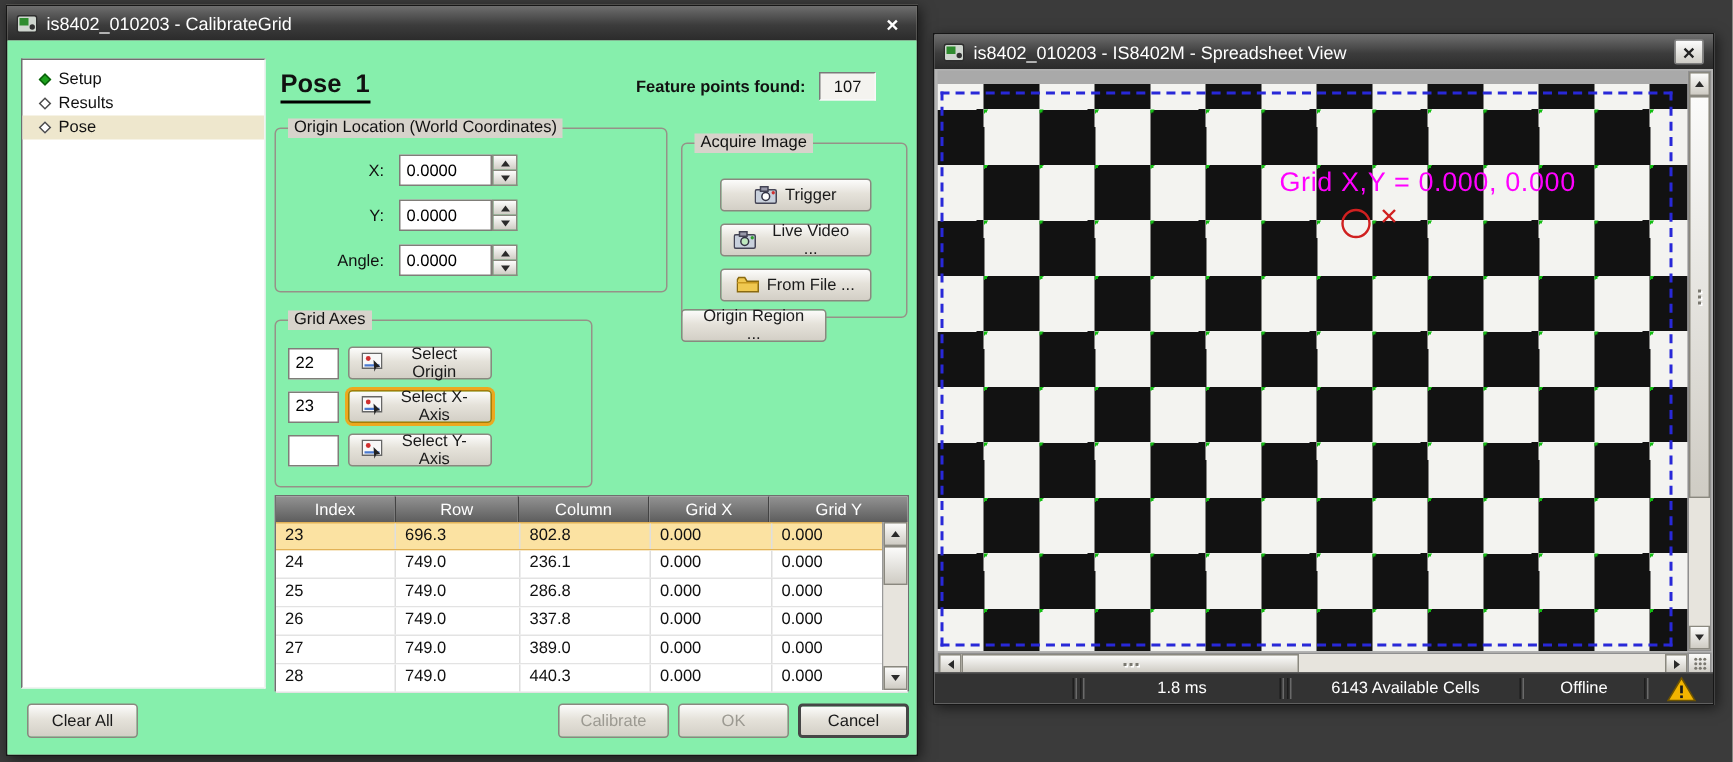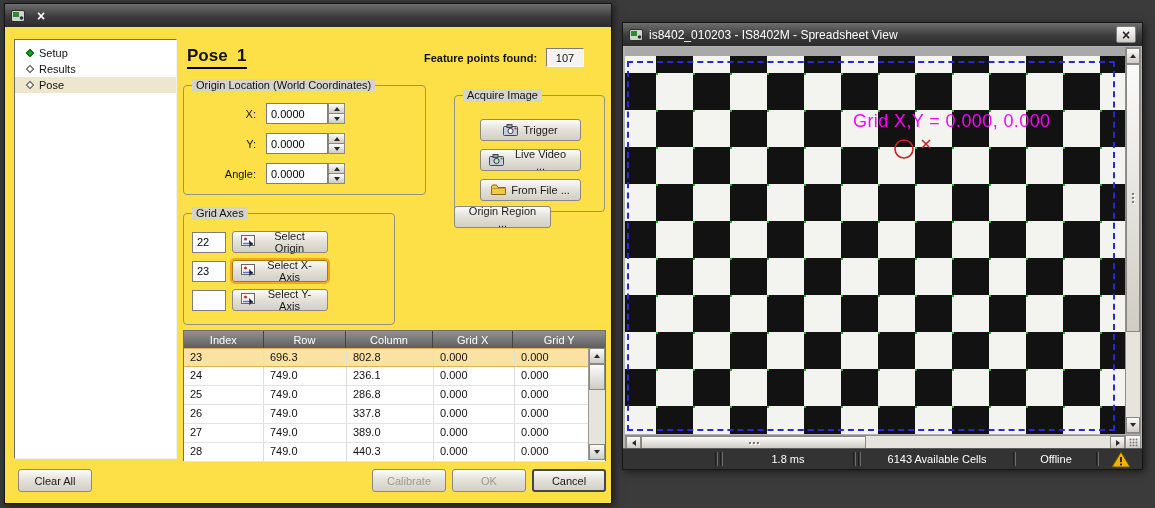--- a/index.html
+++ b/index.html
@@ -18,42 +18,42 @@
     color:#fff; display:flex; align-items:center; gap:6px; padding:0 6px; font-size:12px;
   }
   .titlebar .title { flex:1; white-space:nowrap; overflow:hidden; }
   .close-btn { width:20px; height:17px; display:flex; align-items:center; justify-content:center;
     color:#fff; font-size:14px; font-weight:bold; line-height:1; }
   .close-btn.light { background:linear-gradient(#fdfdfd,#cfcdc6); color:#222; border:1px solid #7e7e7e; border-radius:2px; }
   .icon-wrap { display:inline-flex; align-items:center; }
 
   
   .win-cal { left:4px; top:3px; width:608px; height:501px; background:#d7d3cb; }
-  .cal-body { position:absolute; left:0; top:23px; right:0; bottom:0; background:#fde047; }
+  .cal-body { position:absolute; left:0; top:23px; right:0; bottom:0; background:#86efac; }
 
   .tree { position:absolute; left:9px; top:12px; width:163px; height:420px; background:#fff;
     border:1px solid #828282; border-color:#6f6f6f #f2f2f2 #f2f2f2 #6f6f6f; padding-top:5px; }
   .tree-item { display:flex; align-items:center; gap:6px; padding:2px 4px 2px 12px; }
   .tree-item.selected { background:#eee7cd; }
   .diamond { width:6px; height:6px; transform:rotate(45deg); display:inline-block; flex:0 0 auto; }
   .diamond.filled { background:#1ca21c; border:1px solid #0b5c0b; }
   .diamond.hollow { background:#fff; border:1px solid #4c4c4c; }
 
   .pose-heading { position:absolute; left:182px; top:19px; font-size:17px; font-weight:bold;
     border-bottom:2px solid #000; padding-bottom:1px; white-space:pre; }
 
   .feature-points { position:absolute; left:419px; top:21px; display:flex; align-items:center; gap:9px; }
   .fp-label { font-weight:bold; }
   .fp-value { width:38px; height:19px; background:#f4f3ef; display:flex; align-items:center; justify-content:center;
     border:1px solid; border-color:#7a7a7a #f8f8f8 #f8f8f8 #7a7a7a; }
 
   .groupbox { position:absolute; border:1px solid #969288; border-radius:4px; }
   .gb-title { position:absolute; top:-7px; left:8px; background:#d7d3cb; padding:0 4px; line-height:13px; white-space:nowrap; }
 
-  .origin-group { left:178px; top:58px; width:243px; height:110px; }
+  .origin-group { left:178px; top:58px; width:262px; height:110px; }
   .field-row { position:absolute; left:0; width:100%; height:21px; display:flex; align-items:center; }
   .field-label { width:82px; text-align:right; padding-right:10px; }
   .spinner { display:flex; height:21px; }
   .textbox { height:21px; border:1px solid #7f7d78; background:#fff; font:inherit; font-size:11px; padding:0 4px; }
   .spinner .textbox { width:62px; }
   .spin-btns { width:17px; display:flex; flex-direction:column; }
   .spin-btn { flex:1; background:linear-gradient(#fdfdfd,#cfccc4); border:1px solid #8a887f;
     display:flex; align-items:center; justify-content:center; }
   .spin-btn + .spin-btn { border-top:none; }
 
@@ -143,20 +143,21 @@
 
 <div class="window win-cal">
   <div class="titlebar">
     <span class="icon-wrap">
       <svg width="14" height="14" viewBox="0 0 14 14">
         <rect x="0.5" y="1.5" width="13" height="11" rx="1.5" fill="#cfd6cf" stroke="#2e2e2e"></rect>
         <rect x="2" y="3" width="6" height="5" fill="#2e8b2e"></rect>
         <circle cx="10.5" cy="9" r="1.8" fill="#333"></circle>
       </svg>
     </span>
+    <span class="title">is8402_010203 - CalibrateGrid</span>
     <span class="close-btn">×</span>
   </div>
 
   <div class="cal-body">
 
     <div class="tree">
       <div class="tree-item">
         <span class="diamond filled"></span>
         <span>Setup</span>
       </div>

